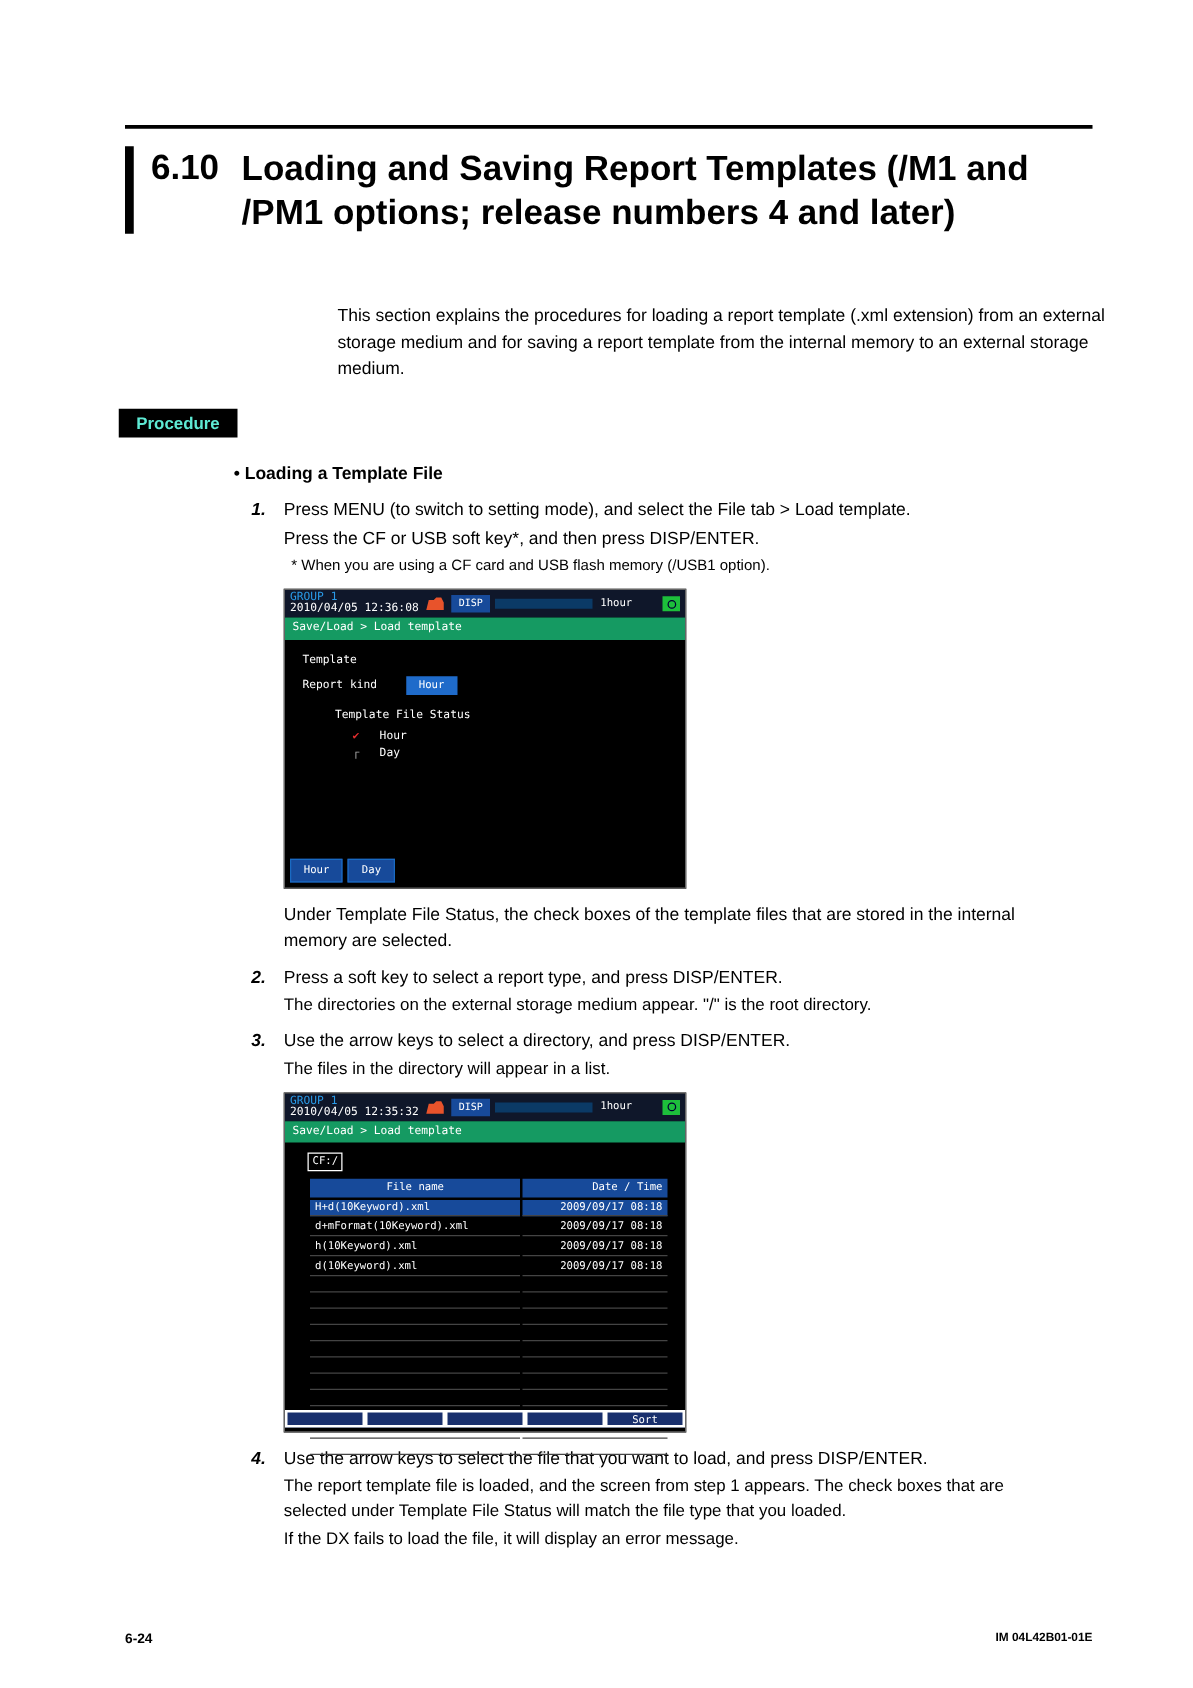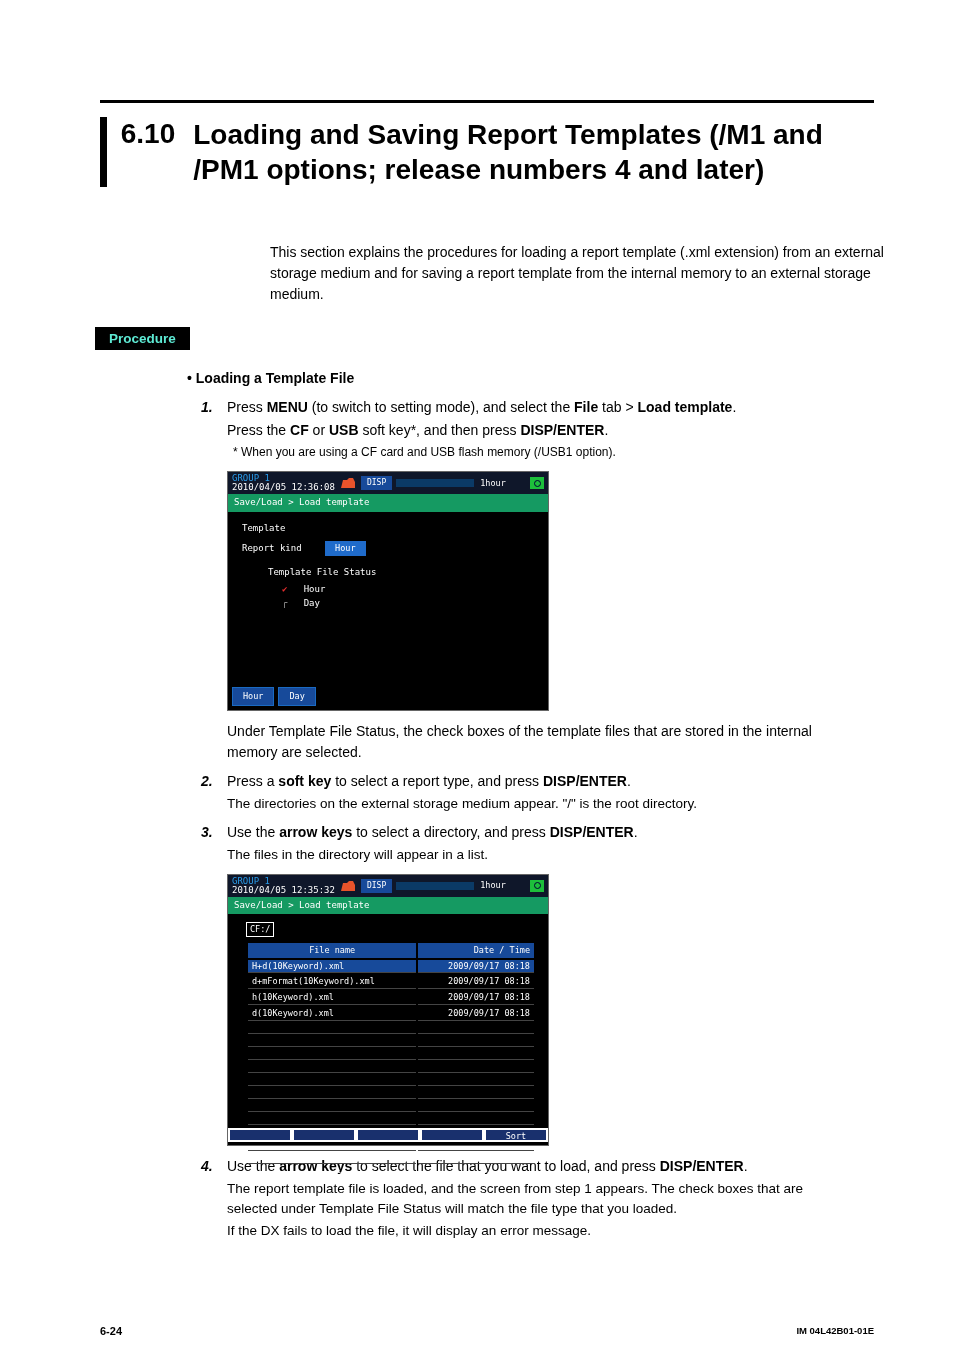--- a/index.html
+++ b/index.html
@@ -75,21 +75,21 @@
   .step-num {
     font-weight:bold;
     font-style:italic;
     width: 26px;
     flex: 0 0 26px;
   }
   .step-body {
     flex:1;
   }
   .step-body p { margin-bottom:2px; }
-  .bold { font-weight:bold; }
+  .bold { font-weight:normal; }
   .footnote {
     font-size: 12px;
     margin-left: 6px;
   }
   .screenshot1 {
     width: 322px;
     height: 240px;
     margin: 8px 0 10px 40px;
     background:#000;
     color:#fff;
@@ -189,21 +189,21 @@
   }
   .sort-row {
     position:absolute;bottom:3px;left:0;right:0;height:14px;
     display:flex;
   }
   .sort-cell {
     flex:1;background:#19306d;border:2px solid #ffffff;height:14px;
   }
   .sort-cell.lab { color:#fff;text-align:center;font-size:8.5px;line-height:12px; }
   .footer {
-    position:absolute;bottom:13px;left:100px;right:80px;
+    position:absolute;bottom:33px;left:100px;right:80px;
     display:flex;justify-content:space-between;
     font-size:11px;font-weight:bold;
   }
   .footer .r { font-weight:bold; font-size:9.5px; }
 </style>
 </head>
 <body>
 
 <div class="page">
   <div class="rule-top"></div>

